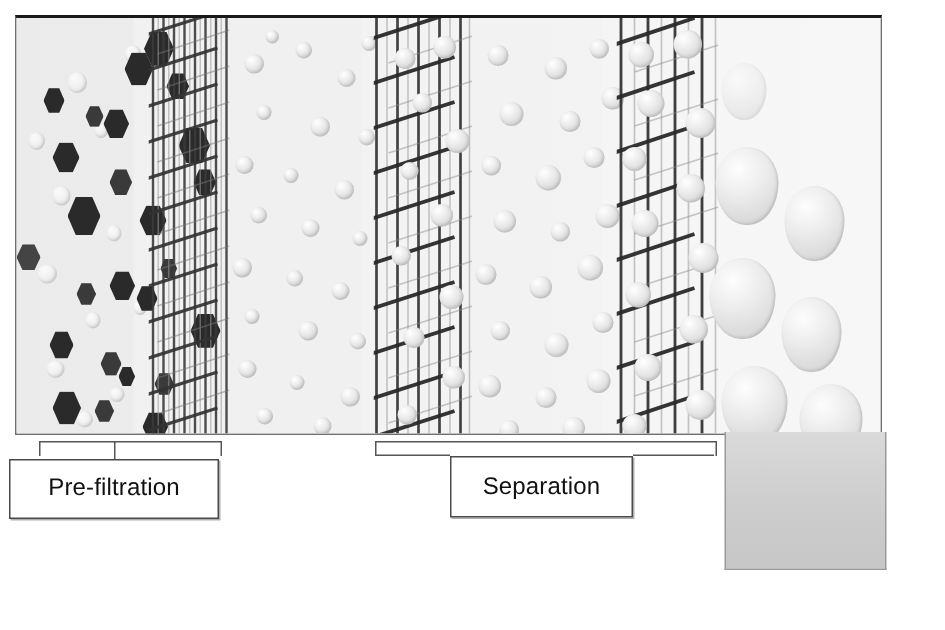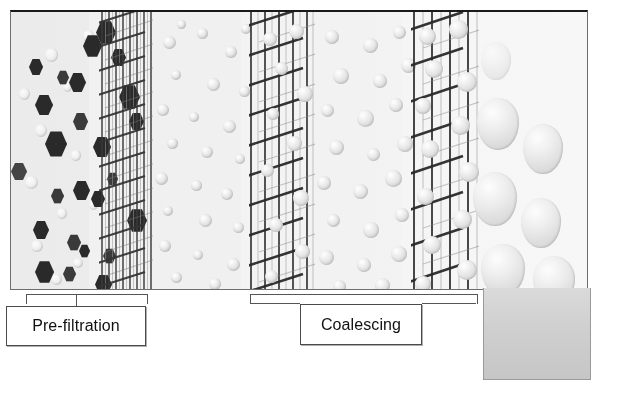--- a/index.html
+++ b/index.html
@@ -334,17 +334,17 @@
 
   <div class="tick" style="left:76px;top:294px;height:12px;"></div>
   <div class="tick" style="left:250px;top:303px;width:50px;height:1px;"></div>
   <div class="tick" style="left:422px;top:303px;width:54px;height:1px;"></div>
 
   <div class="labelbox" id="lbl-pre">
     <span>Pre-filtration</span>
   </div>
 
   <div class="labelbox" id="lbl-coal">
-    <span>Coalescing</span>
+    <span>Separation</span>
   </div>
 
 
 </div>
 
 </body></html>

